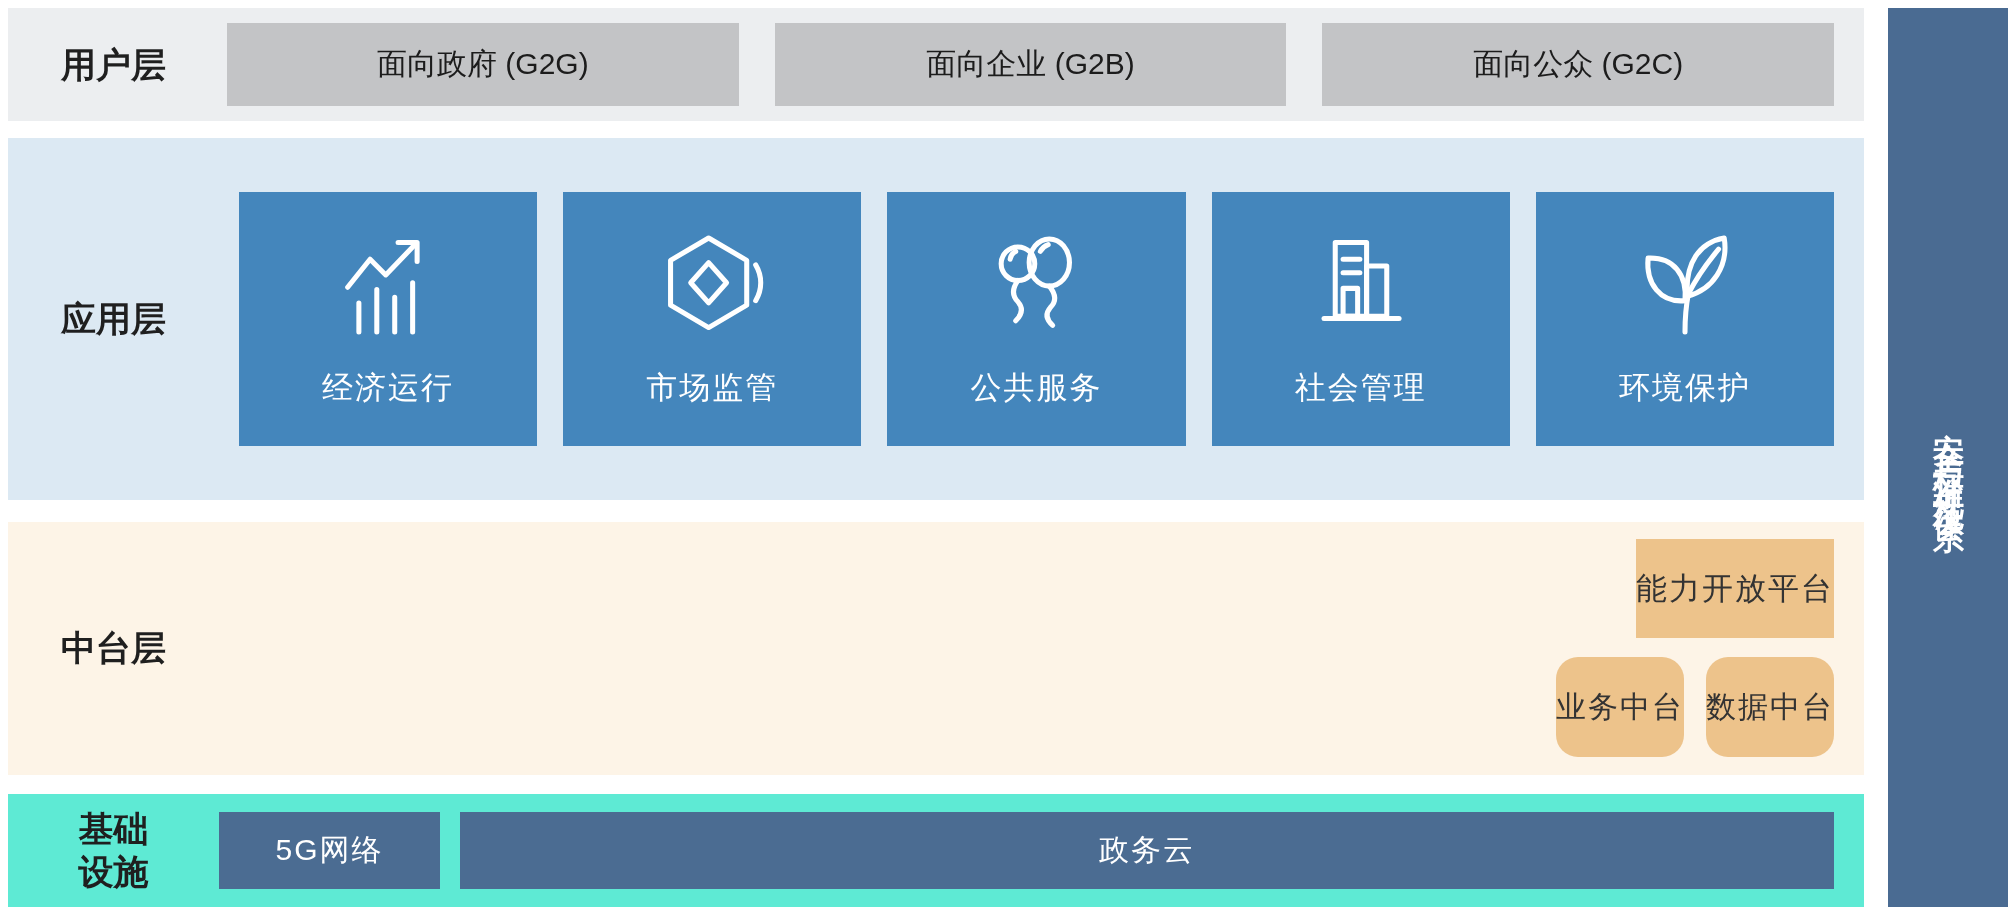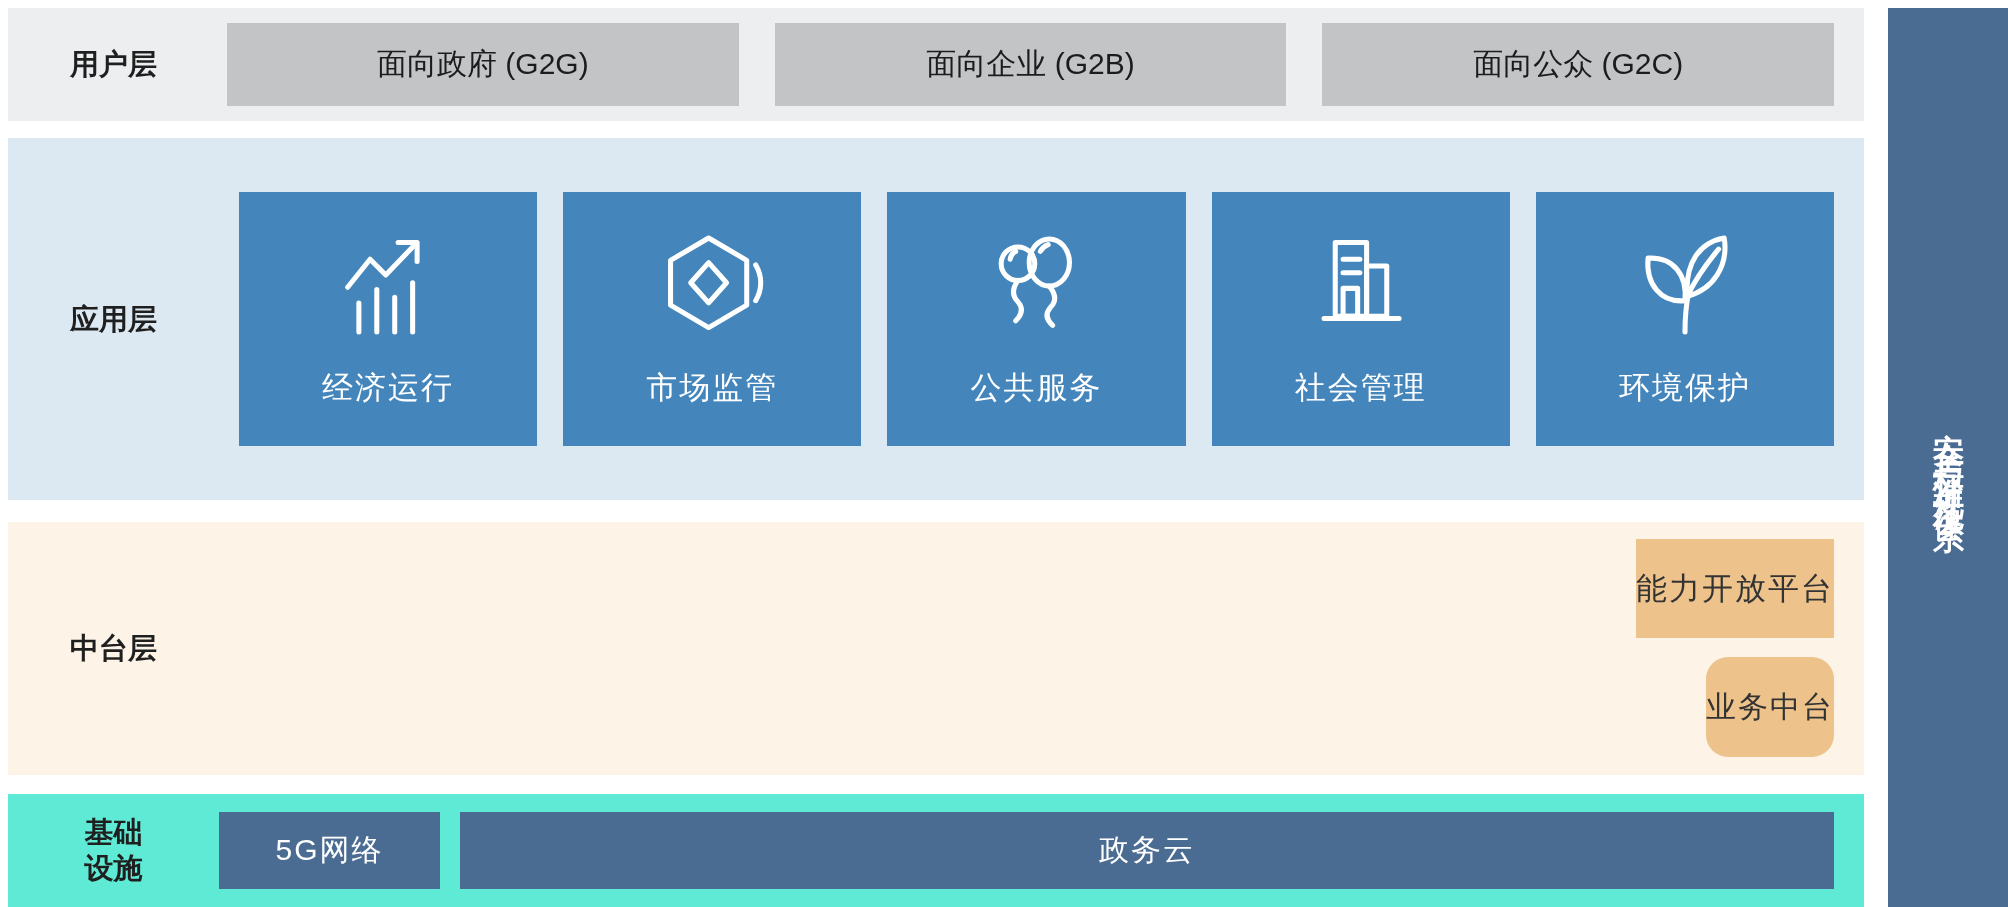--- a/index.html
+++ b/index.html
@@ -1,19 +1,19 @@
 <!DOCTYPE html>
 <html><head>
 <meta charset="utf-8">
 <style>
   html,body{margin:0;padding:0;background:#ffffff;font-family:"Liberation Sans",sans-serif;}
   .canvas{width:2008px;height:907px;box-sizing:border-box;padding:8px 0 0 8px;display:flex;gap:24px;overflow:hidden;background:#ffffff;}
   .main{width:1856px;flex:0 0 1856px;display:flex;flex-direction:column;}
   .row{display:flex;align-items:center;box-sizing:border-box;}
-  .row-label{flex:0 0 211px;display:flex;align-items:center;justify-content:center;font-weight:700;font-size:29px;color:#1f1f1f;line-height:1.25;text-align:center;}
+  .row-label{flex:0 0 211px;display:flex;align-items:center;justify-content:center;font-weight:700;font-size:35px;color:#1f1f1f;line-height:1.25;text-align:center;}
   .row-content{flex:1;display:flex;align-items:center;padding-right:30px;min-width:0;}
 
   
   .row-user{height:118px;background:#eceef0;margin-bottom:17px;}
   .boxes-3{gap:28px;}
   .gray-box{flex:1;height:83px;background:#c3c4c6;display:flex;align-items:center;justify-content:center;font-size:30px;color:#1c1c1c;margin-left:8px;}
 
   
   .row-app{height:377px;background:#dce9f3;margin-bottom:22px;}
   .app-cards{gap:26px;padding-left:20px;}
@@ -124,20 +124,21 @@
 
       </div>
     </section>
 
     <section class="row row-mid">
       <div class="row-label">中台层</div>
       <div class="row-content mid-content">
         <div class="platform-box">能力开放平台</div>
         <div class="mid-row">
           <div class="mid-box">业务中台</div>
+          <div class="mid-box">数据中台</div>
         </div>
       </div>
     </section>
 
     <section class="row row-infra">
       <div class="row-label">
         <span class="infra-label-text">基础设施</span>
       </div>
       <div class="row-content infra-content">
         <div class="dark-box box-5g">5G网络</div>

